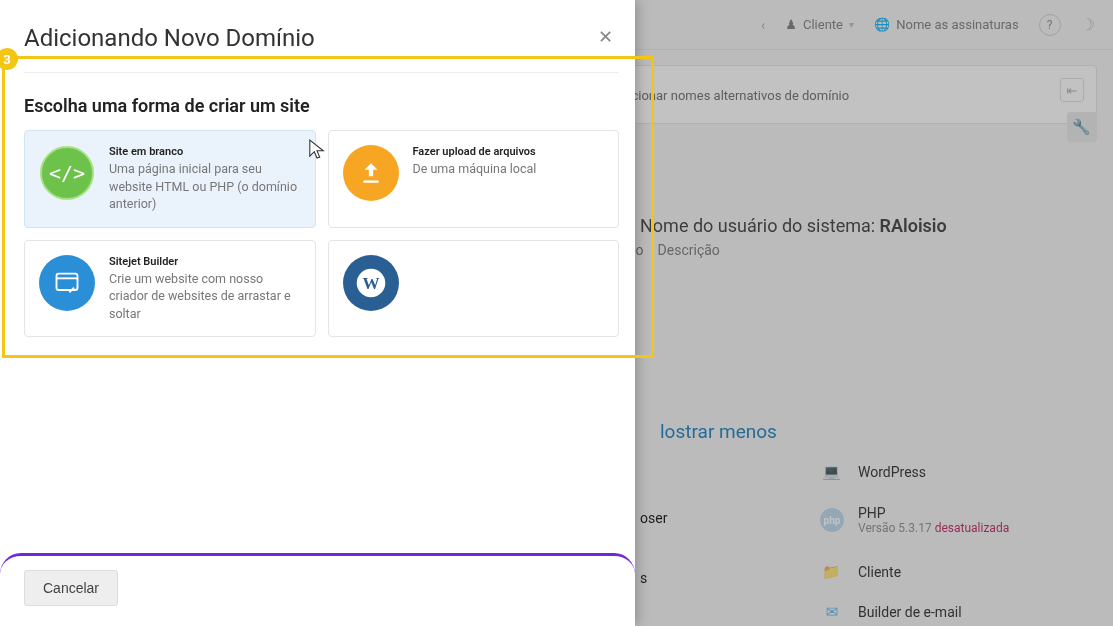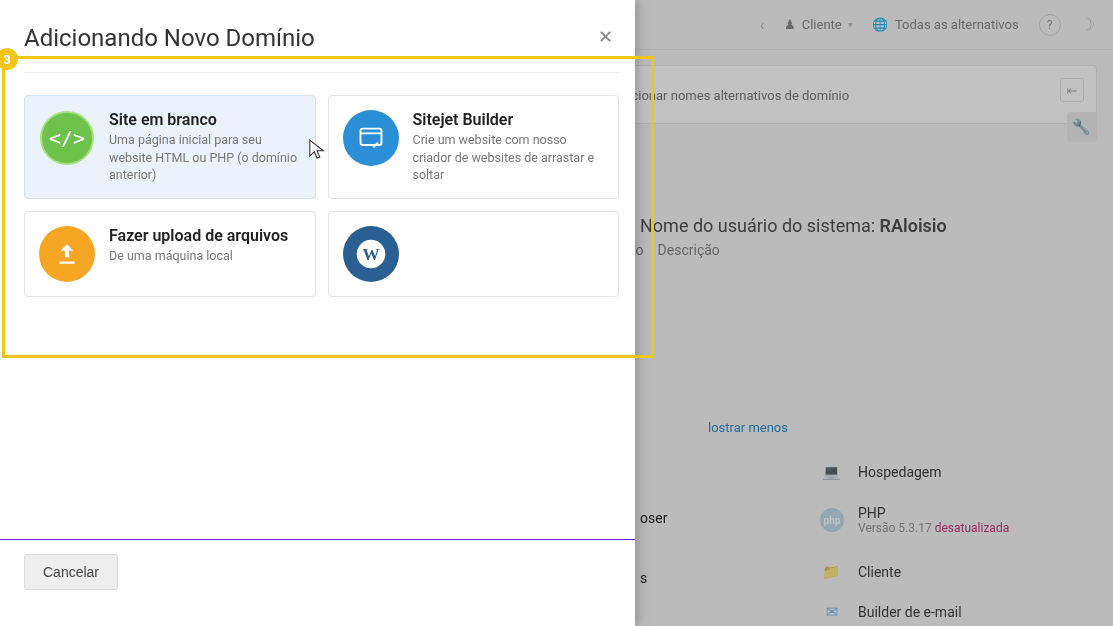--- a/index.html
+++ b/index.html
@@ -18,21 +18,21 @@
   .bg-card .collapse-icon { position:absolute; top:12px; right:12px; width:24px; height:24px; border:1px solid #ddd; border-radius:3px; display:flex; align-items:center; justify-content:center; color:#aaa; font-size:13px; }
   .bg-alt-names { font-size:13px; color:#666; margin-top:2px; margin-left:600px; }
   .bg-wrench { position:absolute; top:112px; right:16px; width:30px; height:30px; background:#e8e8e8; border-radius:3px; display:flex; align-items:center; justify-content:center; color:#888; font-size:15px; }
 
   .bg-info { position:absolute; top:215px; left:640px; font-size:18px; color:#333; }
   .bg-info .username { font-weight:600; }
   .bg-tabs { position:absolute; top:242px; left:628px; display:flex; gap:14px; font-size:14px; }
   .bg-tabs .tab-a { color:#666; }
   .bg-tabs .tab-b { color:#737373; }
 
-  .bg-showless { position:absolute; top:420px; left:660px; font-size:13px; color:#0b7bc1;margin-left:48px; }
+  .bg-showless { position:absolute; top:420px; left:660px; font-size:19px; color:#0b7bc1; }
 
   .bg-feat { position:absolute; left:820px; display:flex; align-items:center; gap:14px; font-size:14px; }
   .bg-feat .ficon { width:24px; height:24px; display:flex; align-items:center; justify-content:center; border-radius:4px; font-size:15px; }
   .bg-feat .ftext { display:flex; flex-direction:column; }
   .bg-feat .fsub { font-size:12px; color:#888; }
   .bg-feat .fsub .out { color:#be185d; }
   .bg-feat.hosting { top:460px; } .bg-feat.hosting .ficon{ color:#4aa3df; }
   .bg-feat.php { top:505px; } .bg-feat.php .ficon{ background:#b9d6ec; color:#fff; border-radius:50%; font-size:10px; font-weight:bold; }
   .bg-feat.files { top:560px; } .bg-feat.files .ficon{ color:#f39c12; }
   .bg-feat.mail { top:600px; } .bg-feat.mail .ficon{ color:#5bb5e8; }
@@ -49,29 +49,29 @@
   .modal-inner { padding: 24px 16px 0 24px; flex:1; overflow:auto; }
   .modal-title { font-size:24px; font-weight:400; color:#333; }
   .modal-close { position:absolute; top:26px; right:22px; color:#888; font-size:18px; cursor:pointer; }
   .hr { border:0; border-top:1px solid #eee; margin:20px 0 22px 0; }
   .section-h { font-size:18px; font-weight:600; color:#222; margin-bottom:14px; }
 
   .grid { display:grid; grid-template-columns: 1fr 1fr; gap:12px; }
   .card { border:1px solid #e4e4e4; border-radius:4px; padding:14px 14px 14px 14px; display:flex; gap:14px; cursor:pointer; background:#fff; position:relative; }
   .card.selected { background:#eaf3fb; border-color:#cfe4f4; }
   .card .icon { width:56px; height:56px; flex:0 0 56px; border-radius:50%; display:flex; align-items:center; justify-content:center; }
-  .card .text h3 { font-size:16px; font-weight:600; color:#222; margin-bottom:2px; }
+  .card .text h3 { font-size:11px; font-weight:600; color:#222; margin-bottom:2px; }
   .card .text p { font-size:12.5px; color:#777; line-height:1.4; }
 
   .icon-blank svg { width:56px; height:56px; }
   .icon-upload { background:#f6a623; }
   .icon-sitejet { background:#2b8fd8; }
   .icon-wp { background:#2a5f93; }
 
-  .modal-footer { border-top:1px solid #6d28d9; padding:14px 24px 36px 24px; margin-top:auto; }
+  .modal-footer { border-top:3px solid #6d28d9; padding:14px 24px 20px 24px; margin-top:auto;border-radius:21px; }
   .btn-cancel { background:#eee; border:1px solid #ddd; padding:9px 18px; font-size:14px; border-radius:3px; color:#444; cursor:pointer; }
 
   
   .hl-rect { position:absolute; top:56px; left:2px; width:652px; height:302px; border:3px solid #f3c514; pointer-events:none; }
   .hl-badge { position:absolute; top:48px; left:-4px; width:22px; height:22px; background:#f3c514; border-radius:50%; color:#fff; font-weight:700; font-size:13px; display:flex; align-items:center; justify-content:center; z-index:50; }
 
   
   .cursor { position:absolute; top:138px; left:308px; pointer-events:none; z-index:60; }
   .cursor svg { width:18px; height:22px; }
 </style>
@@ -81,21 +81,21 @@
 <div class="bg-page">
   <div class="bg-topbar">
     <span class="chev">‹</span>
     <span class="client">
       <span>♟</span>
       <span>Cliente</span>
       <span style="font-size:10px;color:#bbb;">▾</span>
     </span>
     <span class="subs">
       <span>🌐</span>
-      <span>Todas as alternativos</span>
+      <span>Nome as assinaturas</span>
     </span>
     <span class="help">?</span>
     <span class="moon">☽</span>
   </div>
 
   <div class="bg-card">
     <div class="collapse-icon">⇤</div>
     <div class="bg-alt-names">dicionar nomes alternativos de domínio</div>
   </div>
   <div class="bg-wrench">🔧</div>
@@ -110,21 +110,21 @@
   </div>
 
   <div class="bg-showless">lostrar menos</div>
 
   <div class="bg-midword w1">oser</div>
   <div class="bg-midword w2">s</div>
 
   <div class="bg-feat hosting">
     <span class="ficon">💻</span>
     <span class="ftext">
-        <span>Hospedagem</span>
+        <span>WordPress</span>
       </span>
   </div>
   <div class="bg-feat php">
     <span class="ficon">php</span>
     <span class="ftext">
       <span>PHP</span>
       <span class="fsub">
         <span>Versão 5.3.17</span>
         <span class="out">desatualizada</span>
       </span>
@@ -144,64 +144,65 @@
   </div>
 </div>
 
 <div class="dim"></div>
 
 <div class="modal">
   <div class="modal-inner">
     <div class="modal-title">Adicionando Novo Domínio</div>
     <div class="modal-close">✕</div>
     <hr class="hr">
+    <div class="section-h">Escolha uma forma de criar um site</div>
 
     <div class="grid">
 
       <div class="card selected">
         <div class="icon icon-blank">
           <svg viewBox="0 0 56 56">
               <circle cx="28" cy="28" r="26" fill="#6cc24a"></circle>
               <circle cx="28" cy="28" r="26" fill="none" stroke="#a6e07f" stroke-width="2"></circle>
               <text x="28" y="35" text-anchor="middle" font-size="20" fill="#fff" font-family="monospace">&lt;/&gt;</text>
             </svg>
         </div>
         <div class="text">
           <h3>Site em branco</h3>
           <p>Uma página inicial para seu website HTML ou PHP (o domínio anterior)</p>
         </div>
       </div>
 
       <div class="card">
+        <div class="icon icon-upload">
+          <svg viewBox="0 0 24 24" width="26" height="26">
+              <path fill="#fff" d="M12 3l6 6h-4v6h-4V9H6l6-6zm-7 16h14v2H5v-2z"></path>
+            </svg>
+        </div>
+        <div class="text">
+          <h3>Fazer upload de arquivos</h3>
+          <p>De uma máquina local</p>
+        </div>
+      </div>
+
+      <div class="card">
         <div class="icon icon-sitejet">
           <svg viewBox="0 0 24 24" width="28" height="28">
               <rect x="3" y="4" width="18" height="14" rx="2" fill="none" stroke="#fff" stroke-width="1.6"></rect>
               <path d="M3 8h18" stroke="#fff" stroke-width="1.6"></path>
               <path d="M14 20l4-4" stroke="#fff" stroke-width="1.6"></path>
             </svg>
         </div>
         <div class="text">
           <h3>Sitejet Builder</h3>
           <p>Crie um website com nosso criador de websites de arrastar e soltar</p>
         </div>
       </div>
 
       <div class="card">
-        <div class="icon icon-upload">
-          <svg viewBox="0 0 24 24" width="26" height="26">
-              <path fill="#fff" d="M12 3l6 6h-4v6h-4V9H6l6-6zm-7 16h14v2H5v-2z"></path>
-            </svg>
-        </div>
-        <div class="text">
-          <h3>Fazer upload de arquivos</h3>
-          <p>De uma máquina local</p>
-        </div>
-      </div>
-
-      <div class="card">
         <div class="icon icon-wp">
           <svg viewBox="0 0 56 56" width="40" height="40">
               <circle cx="28" cy="28" r="20" fill="#fff"></circle>
               <text x="28" y="36" text-anchor="middle" font-size="24" font-family="Georgia,serif" fill="#2a5f93" font-weight="bold">W</text>
             </svg>
         </div>
       </div>
 
     </div>
   </div>

